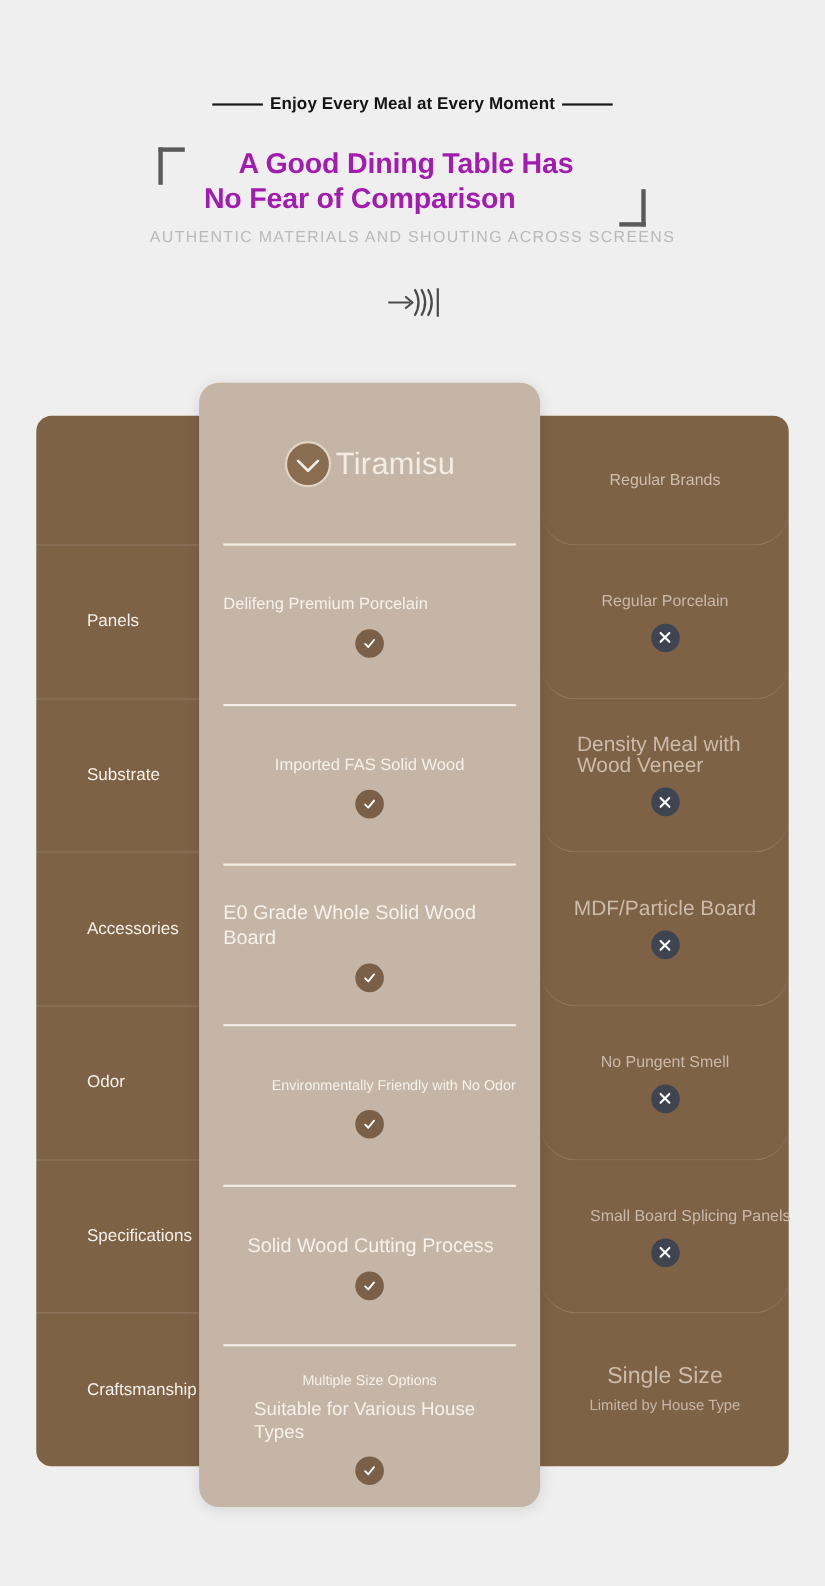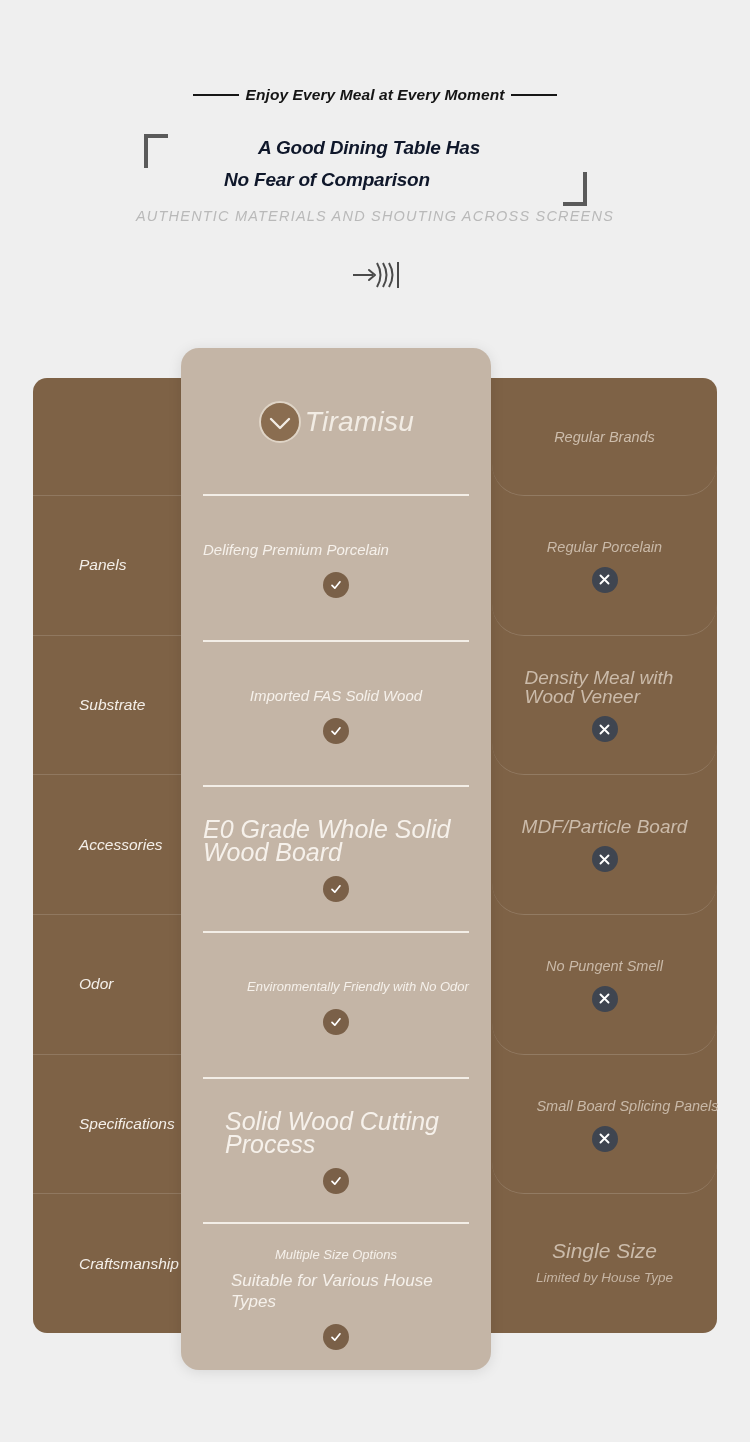--- a/index.html
+++ b/index.html
@@ -2,39 +2,39 @@
 <html><head>
 <meta charset="utf-8">
 <style>
   * { box-sizing: border-box; margin: 0; padding: 0; }
   html, body {
     width: 750px; height: 1442px;
     background: #efefef;
     font-family: "Liberation Sans", sans-serif;
     overflow: hidden;
   }
-  .page { position: relative; width: 750px; height: 1442px; background: #efefef; font-style: italic; }
+  .page { position: relative; width: 750px; height: 1442px; background: #efefef; }
 
   
   .header { position: absolute; left: 0; top: 0; width: 750px; height: 330px; }
 
   .eyebrow-wrap {
     position: absolute; left: 0; top: 86px; width: 750px;
     display: flex; align-items: center; justify-content: center; gap: 6px;
   }
   .eyebrow-rule { width: 46px; height: 2px; background: #171717; }
   .eyebrow-text {
     font-size: 15.5px; font-weight: bold; color: #151515;
     letter-spacing: .1px; white-space: nowrap;
   }
 
   .title-block { position: absolute; left: 0; top: 132px; width: 750px; }
   .title-line {
     text-align: center;
-    font-size: 19px; font-weight: bold; color: #0f172a;
+    font-size: 26px; font-weight: bold; color: #a21caf;
     line-height: 32px; letter-spacing: -.2px;
   }
   .title-line.l1 { padding-right: 12px; }
   .title-line.l2 { padding-right: 96px; }
 
   .bracket { position: absolute; }
   .bracket-tl {
     left: 144px; top: 134px; width: 24px; height: 34px;
     border-left: 4px solid #5a5a5a; border-top: 4px solid #5a5a5a;
   }
@@ -134,21 +134,21 @@
   }
   .cc-divider {
     position: absolute; left: 22px; right: 22px; bottom: 0;
     height: 2px; background: #f3eee7;
   }
   .cc-text {
     color: #f6f1eb; font-size: 15px; text-align: center;
     line-height: 20px;
   }
   .cc-text.wrap { width: 100%; text-align: left; }
-  .cc-text.big { font-size: 25px; line-height: 23px; }
+  .cc-text.big { font-size: 18px; line-height: 23px; }
   .cc-text.small { font-size: 13px; }
   .cc-text.over { white-space: nowrap; }
   .cc-sub { color: #f6f1eb; font-size: 17px; line-height: 21px; width: 100%; text-align: left; margin-top: 5px; }
   .cc-icon { margin-top: 12px; }
 
   .icon-circle {
     width: 26px; height: 26px; border-radius: 50%;
     display: flex; align-items: center; justify-content: center;
   }
   .icon-circle.ok { background: #7a6048; }

